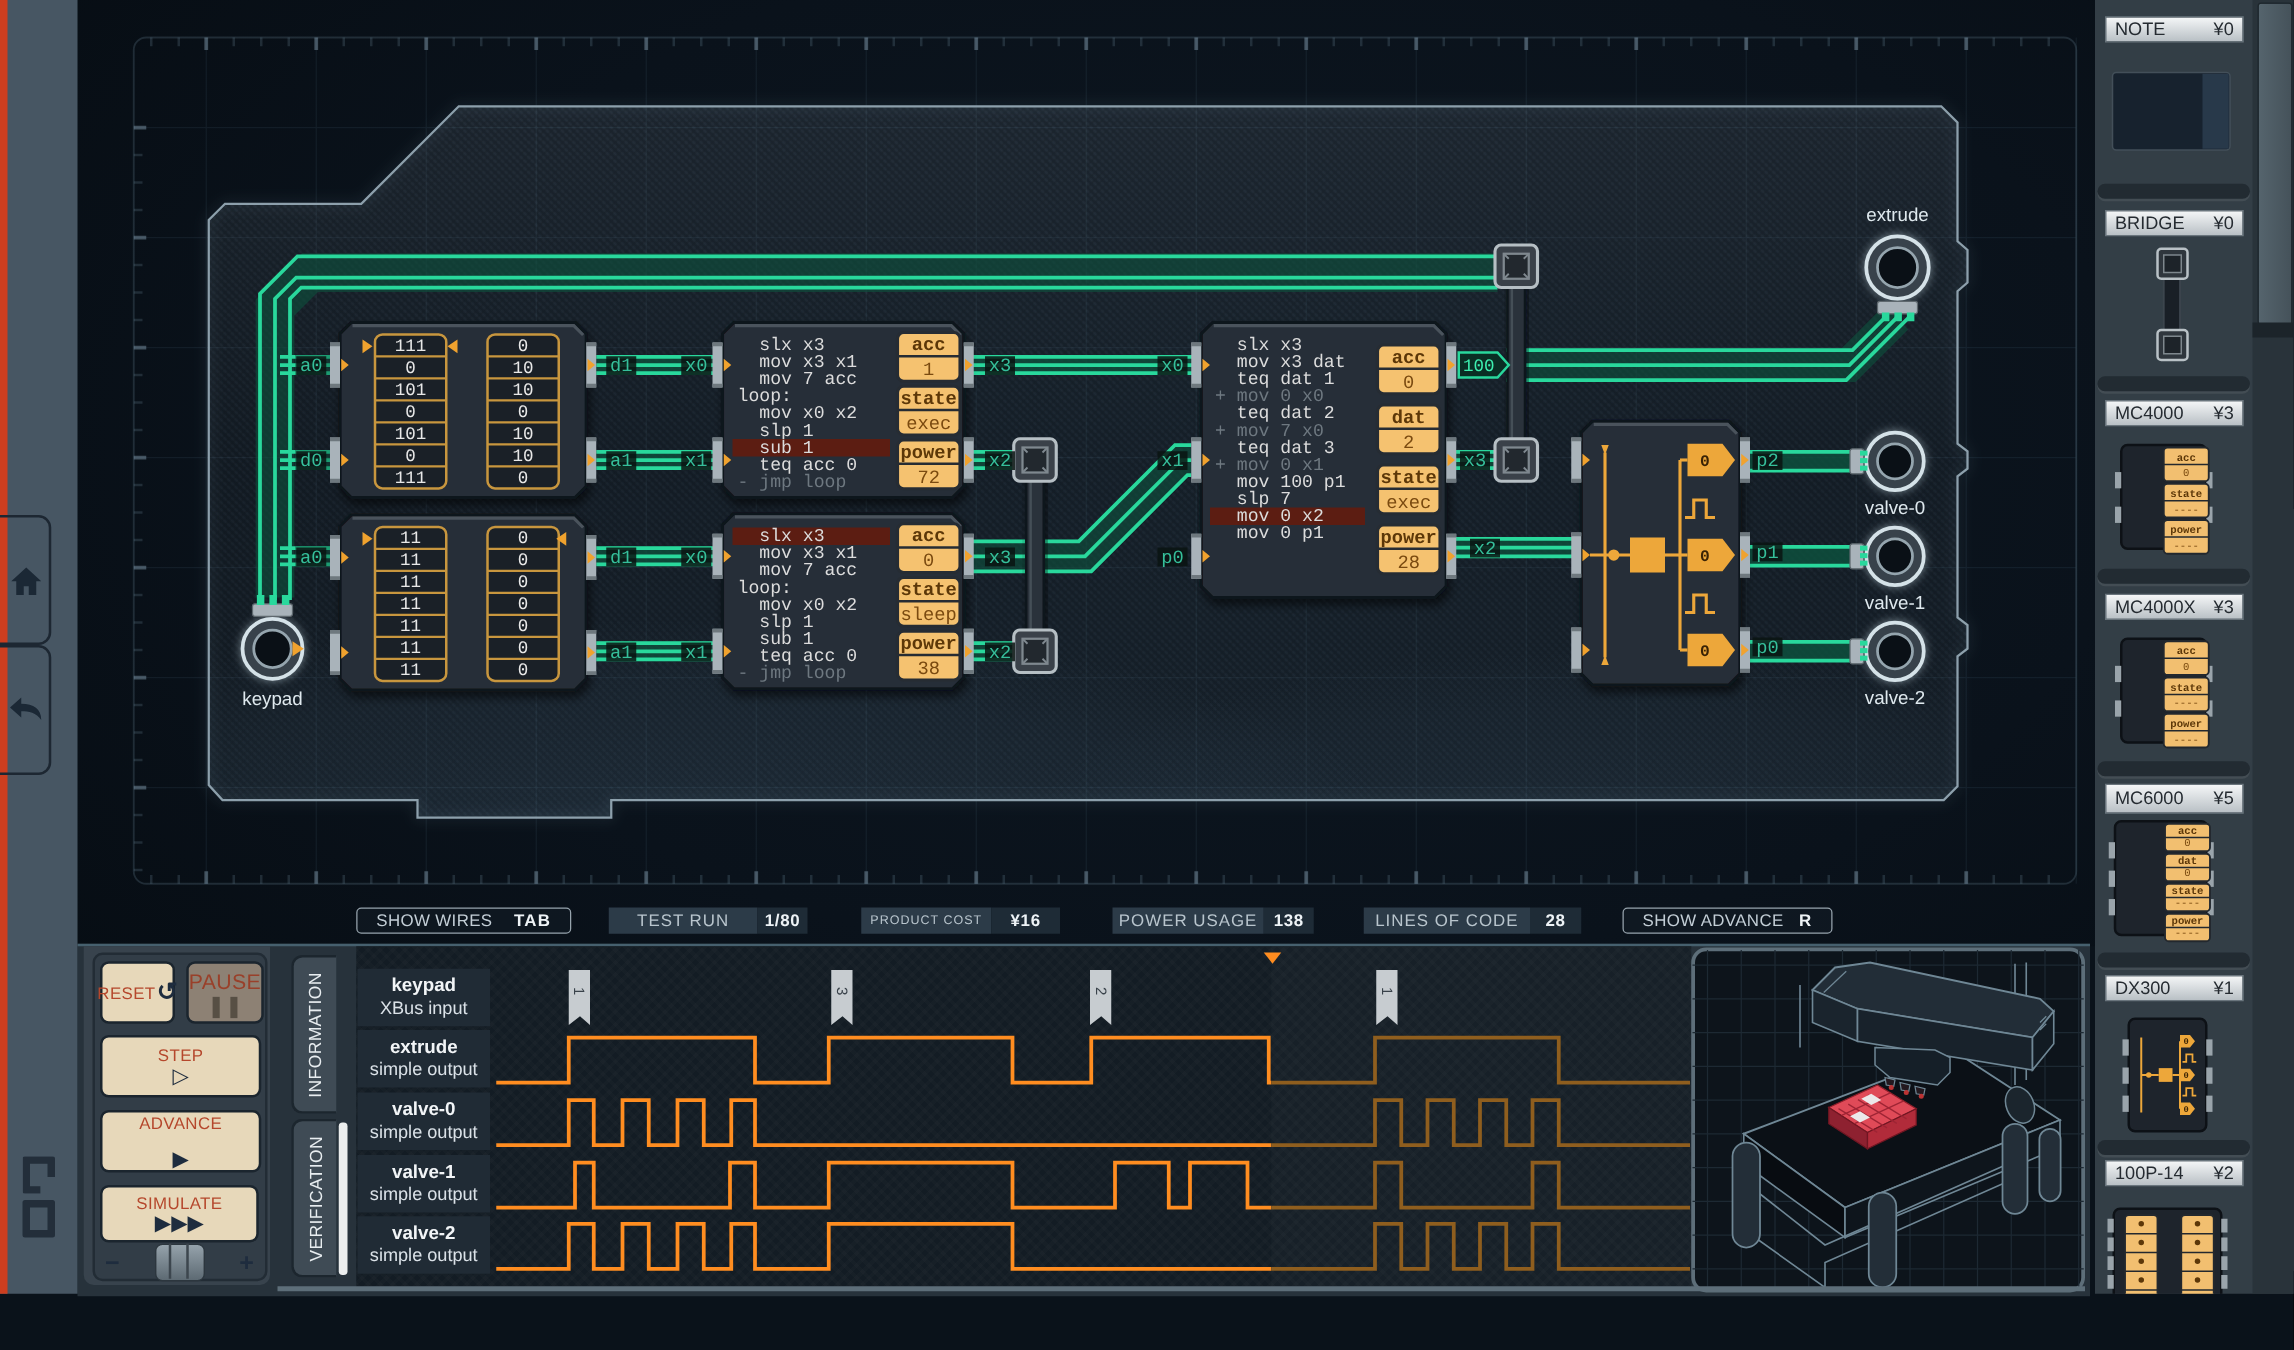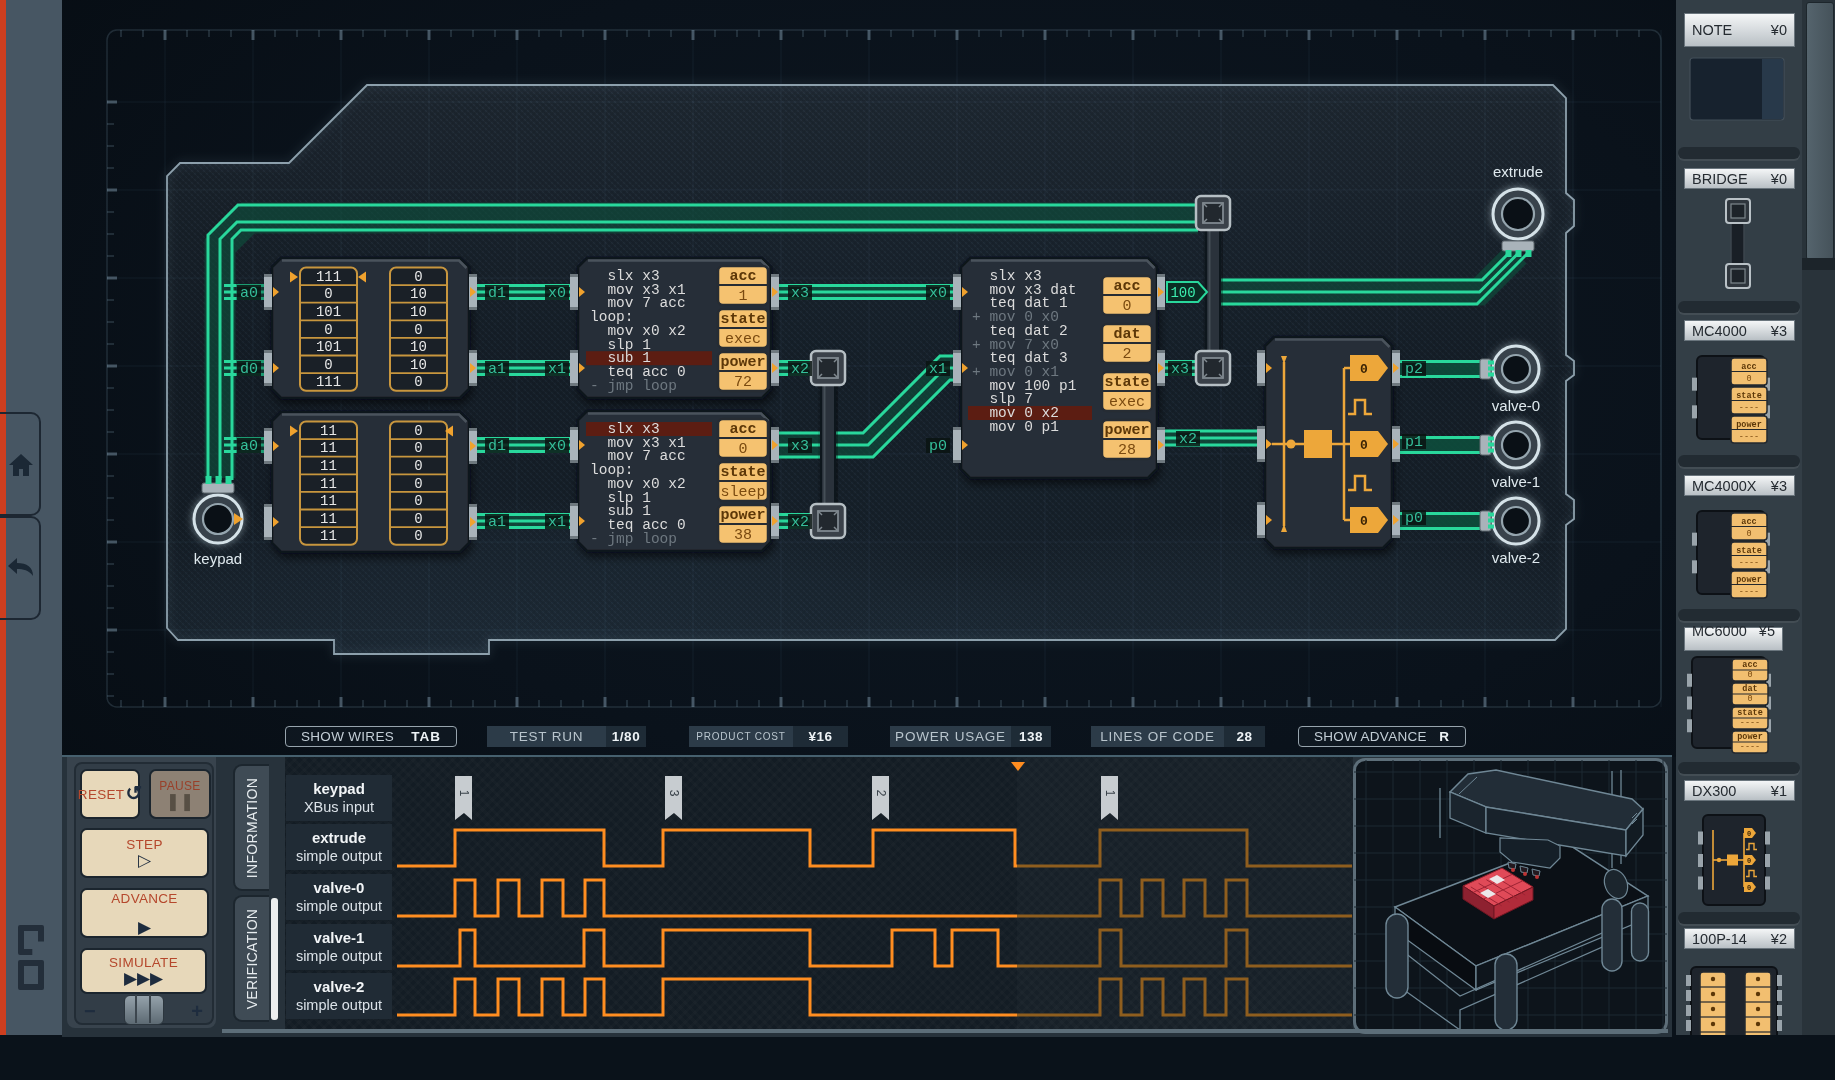--- a/index.html
+++ b/index.html
@@ -569,21 +569,21 @@
 <text transform="translate(1109.5,793) rotate(90)" font-family="&quot;Liberation Sans&quot;, sans-serif" font-size="12" fill="#39424a" text-anchor="middle" dominant-baseline="central">1</text>
 <path d="M1011,762 h14 l-7,9 Z" fill="#ff8d20"></path>
     </svg>
 <div style="position:absolute;left:67px;top:757px;width:149px;height:271px;background:#38434d;border-radius:0 0 8px 8px"></div>
 <div style="position:absolute;left:74px;top:762px;width:140px;height:263px;background:#323d47;border:2px solid #222c35;border-radius:8px;box-sizing:border-box"></div>
 <div style="position:absolute;left:80px;top:769px;width:60px;height:50px;background:#e7d8ba;border:2px solid #1b252e;border-radius:7px;box-sizing:border-box;display:flex;flex-direction:row;align-items:center;justify-content:center;gap:1px">
       <span style="color:#b5472c;font-size:13.5px;letter-spacing:0.3px">RESET</span>
       <span style="color:#1e2c3e;font-size:17px;line-height:16px"><span style="font-size:20px;font-weight:bold">↺</span></span>
     </div>
 <div style="position:absolute;left:149px;top:769px;width:62px;height:50px;background:#8d8174;border:2px solid #1b252e;border-radius:7px;box-sizing:border-box;display:flex;flex-direction:column;align-items:center;justify-content:center;gap:1px">
-      <span style="color:#99402a;font-size:12px;letter-spacing:0.3px">PAUSE</span>
+      <span style="color:#99402a;font-size:17px;letter-spacing:0.3px">PAUSE</span>
       <span style="color:#574f44;font-size:17px;line-height:16px">❚❚</span>
     </div>
 <div style="position:absolute;left:80px;top:828px;width:129px;height:50px;background:#e7d8ba;border:2px solid #1b252e;border-radius:7px;box-sizing:border-box;display:flex;flex-direction:column;align-items:center;justify-content:center;gap:1px">
       <span style="color:#b5472c;font-size:13.5px;letter-spacing:0.3px">STEP</span>
       <span style="color:#1e2c3e;font-size:17px;line-height:16px">▷</span>
     </div>
 <div style="position:absolute;left:80px;top:888px;width:129px;height:50px;background:#e7d8ba;border:2px solid #1b252e;border-radius:7px;box-sizing:border-box;display:flex;flex-direction:column;align-items:center;justify-content:center;gap:14px">
       <span style="color:#b5472c;font-size:13.5px;letter-spacing:0.3px">ADVANCE</span>
       <span style="color:#1e2c3e;font-size:17px;line-height:16px">▶</span>
     </div>
@@ -683,37 +683,37 @@
 <div style="position:absolute;left:1676px;top:0;width:159px;height:1035px;background:#333e46"></div>
 <div style="position:absolute;left:1678px;top:147px;width:122px;height:12px;background:#222b32;border-radius:6px;box-shadow:0 2px 0 rgba(255,255,255,0.08)"></div>
 <div style="position:absolute;left:1678px;top:301px;width:122px;height:12px;background:#222b32;border-radius:6px;box-shadow:0 2px 0 rgba(255,255,255,0.08)"></div>
 <div style="position:absolute;left:1678px;top:455px;width:122px;height:12px;background:#222b32;border-radius:6px;box-shadow:0 2px 0 rgba(255,255,255,0.08)"></div>
 <div style="position:absolute;left:1678px;top:609px;width:122px;height:12px;background:#222b32;border-radius:6px;box-shadow:0 2px 0 rgba(255,255,255,0.08)"></div>
 <div style="position:absolute;left:1678px;top:762px;width:122px;height:12px;background:#222b32;border-radius:6px;box-shadow:0 2px 0 rgba(255,255,255,0.08)"></div>
 <div style="position:absolute;left:1678px;top:912px;width:122px;height:12px;background:#222b32;border-radius:6px;box-shadow:0 2px 0 rgba(255,255,255,0.08)"></div>
 <div style="position:absolute;left:1802px;top:0;width:33px;height:1035px;background:#29333a"></div>
 <div style="position:absolute;left:1806px;top:2px;width:26px;height:256px;background:linear-gradient(90deg,#55646d,#45525a);border:1px solid #1d262c;border-radius:3px"></div>
 <div style="position:absolute;left:1802px;top:258px;width:33px;height:12px;background:#1c242a"></div>
-<div style="position:absolute;left:1684px;top:13px;width:111px;height:34px;background:linear-gradient(180deg,#f4f6f7,#b9c0c5);border:1px solid #6a757d;box-sizing:border-box;display:flex;align-items:center;justify-content:space-between;padding:0 7px">
+<div style="position:absolute;left:1684px;top:13px;width:111px;height:21px;background:linear-gradient(180deg,#f4f6f7,#b9c0c5);border:1px solid #6a757d;box-sizing:border-box;display:flex;align-items:center;justify-content:space-between;padding:0 7px">
       <span style="color:#252b31;font-size:14.5px">NOTE</span>
       <span style="color:#252b31;font-size:14.5px">¥0</span>
     </div>
 <div style="position:absolute;left:1684px;top:168px;width:111px;height:21px;background:linear-gradient(180deg,#f4f6f7,#b9c0c5);border:1px solid #6a757d;box-sizing:border-box;display:flex;align-items:center;justify-content:space-between;padding:0 7px">
       <span style="color:#252b31;font-size:14.5px">BRIDGE</span>
       <span style="color:#252b31;font-size:14.5px">¥0</span>
     </div>
 <div style="position:absolute;left:1684px;top:320px;width:111px;height:21px;background:linear-gradient(180deg,#f4f6f7,#b9c0c5);border:1px solid #6a757d;box-sizing:border-box;display:flex;align-items:center;justify-content:space-between;padding:0 7px">
       <span style="color:#252b31;font-size:14.5px">MC4000</span>
       <span style="color:#252b31;font-size:14.5px">¥3</span>
     </div>
 <div style="position:absolute;left:1684px;top:475px;width:111px;height:21px;background:linear-gradient(180deg,#f4f6f7,#b9c0c5);border:1px solid #6a757d;box-sizing:border-box;display:flex;align-items:center;justify-content:space-between;padding:0 7px">
       <span style="color:#252b31;font-size:14.5px">MC4000X</span>
       <span style="color:#252b31;font-size:14.5px">¥3</span>
     </div>
-<div style="position:absolute;left:1684px;top:627px;width:99px;height:21px;background:linear-gradient(180deg,#f4f6f7,#b9c0c5);border:1px solid #6a757d;box-sizing:border-box;display:flex;align-items:flex-end;justify-content:space-between;padding:11px 7px">
+<div style="position:absolute;left:1684px;top:627px;width:111px;height:21px;background:linear-gradient(180deg,#f4f6f7,#b9c0c5);border:1px solid #6a757d;box-sizing:border-box;display:flex;align-items:center;justify-content:space-between;padding:11px 7px">
       <span style="color:#252b31;font-size:14.5px">MC6000</span>
       <span style="color:#252b31;font-size:14.5px">¥5</span>
     </div>
 <div style="position:absolute;left:1684px;top:780px;width:111px;height:21px;background:linear-gradient(180deg,#f4f6f7,#b9c0c5);border:1px solid #6a757d;box-sizing:border-box;display:flex;align-items:center;justify-content:space-between;padding:0 7px">
       <span style="color:#252b31;font-size:14.5px">DX300</span>
       <span style="color:#252b31;font-size:14.5px">¥1</span>
     </div>
 <div style="position:absolute;left:1684px;top:928px;width:111px;height:21px;background:linear-gradient(180deg,#f4f6f7,#b9c0c5);border:1px solid #6a757d;box-sizing:border-box;display:flex;align-items:center;justify-content:space-between;padding:0 7px">
       <span style="color:#252b31;font-size:14.5px">100P-14</span>
       <span style="color:#252b31;font-size:14.5px">¥2</span>

